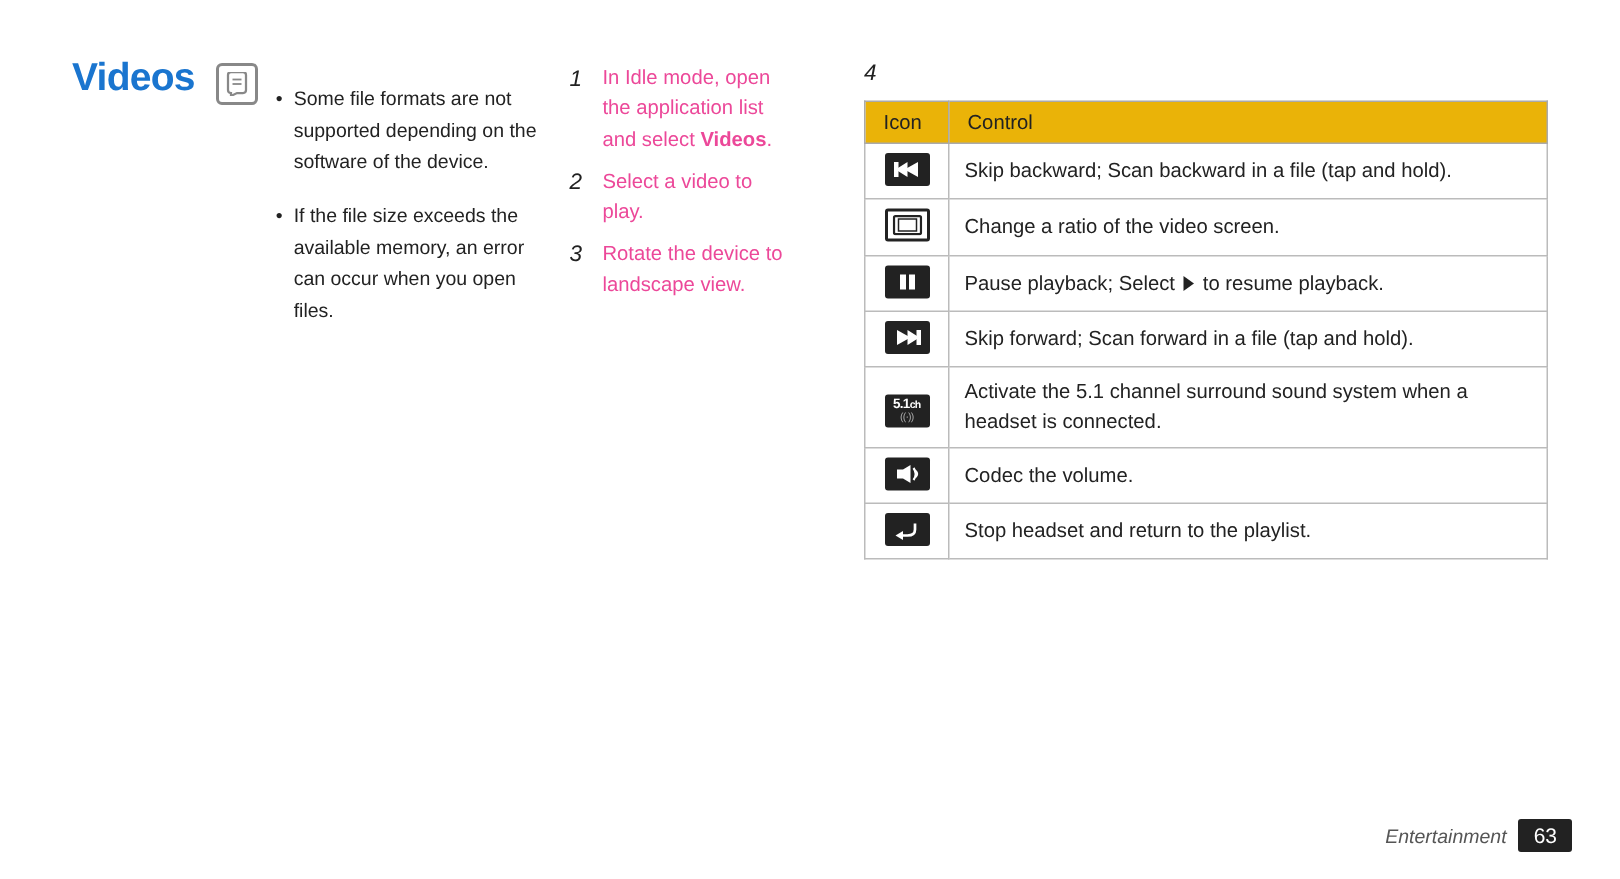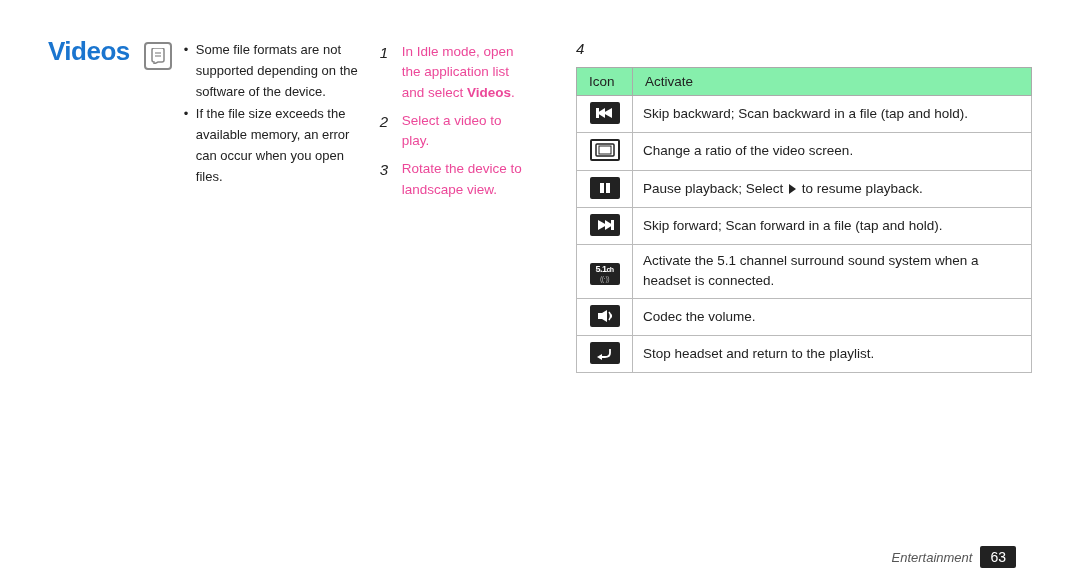--- a/index.html
+++ b/index.html
@@ -80,20 +80,21 @@
 
     .note-content ul {
       list-style: none;
       padding: 0;
     }
 
     .note-content ul li {
       padding-left: 14px;
       position: relative;
       margin-bottom: 2px;
+      margin-top: 16px;
     }
 
     .note-content ul li::before {
       content: "•";
       position: absolute;
       left: 2px;
     }
 
     .steps {
       display: flex;
@@ -138,21 +139,21 @@
       font-size: 15px;
     }
 
     table {
       width: 100%;
       border-collapse: collapse;
       font-size: 13.5px;
     }
 
     table thead tr {
-      background: #86efac;
+      background: #eab308;
     }
 
     table th {
       padding: 6px 12px;
       text-align: left;
       font-weight: normal;
       font-size: 13.5px;
       border: 1px solid #aaa;
       color: #222;
     }
@@ -185,21 +186,21 @@
 
     .icon-box.outline {
       background: #fff;
       border: 2px solid #222;
       color: #222;
     }
 
     .page-footer {
       position: absolute;
       bottom: 18px;
-      right: 64px;
+      right: 32px;
       display: flex;
       align-items: center;
       gap: 8px;
     }
 
     .footer-label {
       font-style: italic;
       font-size: 13px;
       color: #555;
     }
@@ -255,21 +256,21 @@
 
   <div class="right-col">
     <div class="step4-label">
       <span class="step-num">4</span>
     </div>
 
     <table>
       <thead>
         <tr>
           <th>Icon</th>
-          <th>Activate</th>
+          <th>Control</th>
         </tr>
       </thead>
       <tbody>
 
         <tr>
           <td class="icon-cell">
             <span class="icon-box">
               <svg width="20" height="14" viewBox="0 0 20 14">
                 <rect x="1" y="2" width="3" height="10" fill="#fff"></rect>
                 <polygon points="17,2 17,12 8,7" fill="#fff"></polygon>

